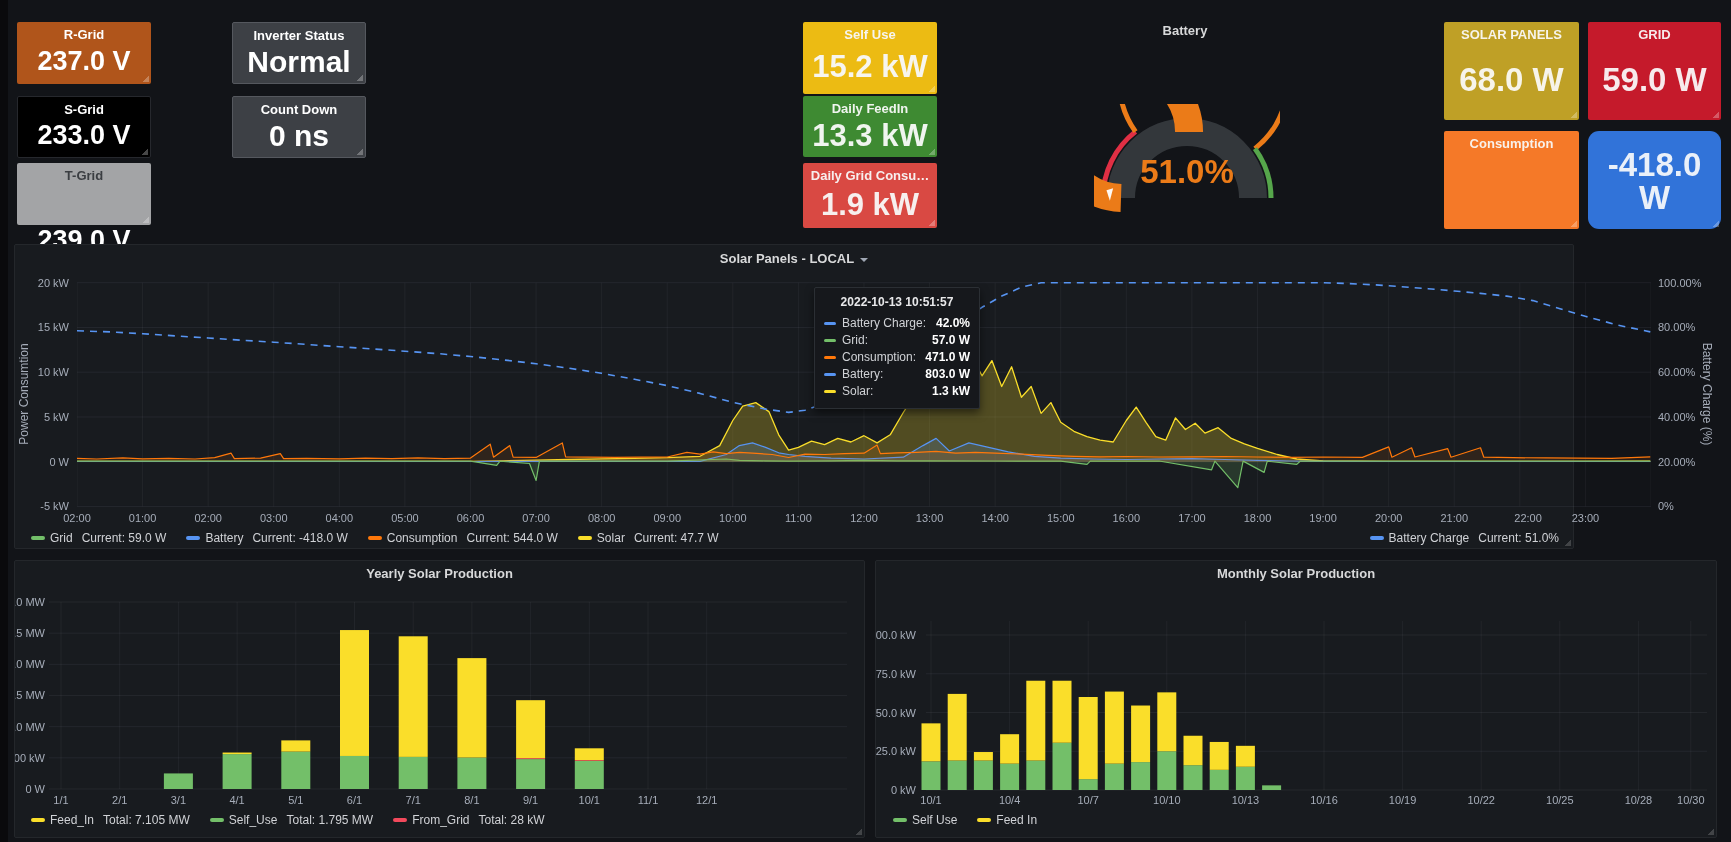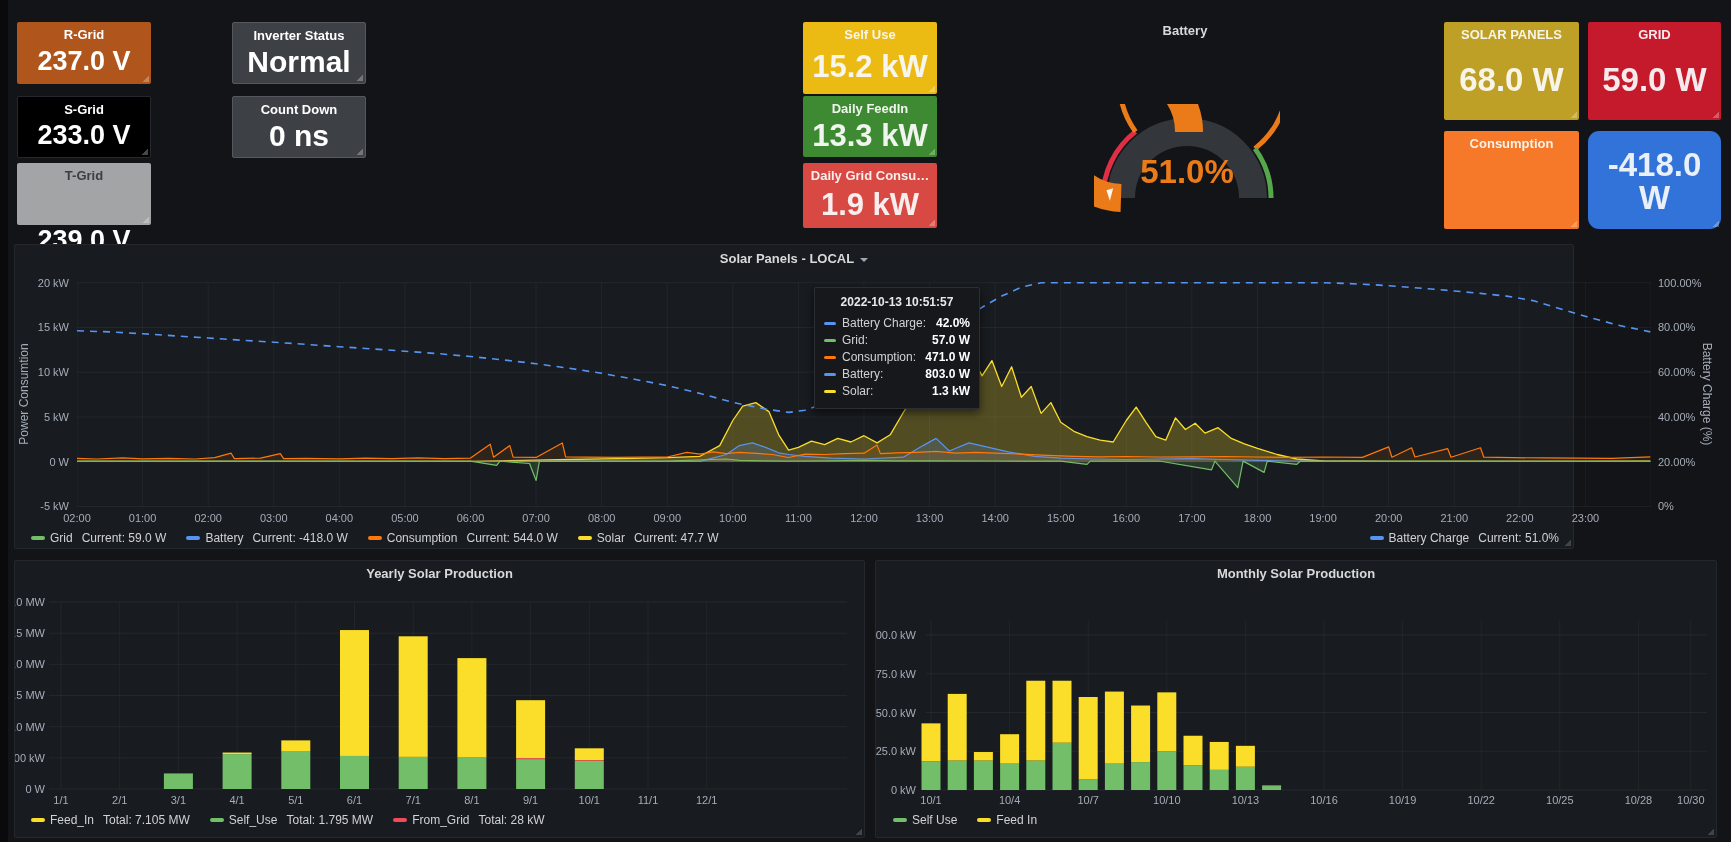--- a/index.html
+++ b/index.html
@@ -243,21 +243,21 @@
         <div class="tick tick-c" style="width: 44px; top: 266px; left: 826.996px;">12:00</div>
         <div class="tick tick-c" style="width: 44px; top: 266px; left: 892.579px;">13:00</div>
         <div class="tick tick-c" style="width: 44px; top: 266px; left: 958.162px;">14:00</div>
         <div class="tick tick-c" style="width: 44px; top: 266px; left: 1023.74px;">15:00</div>
         <div class="tick tick-c" style="width: 44px; top: 266px; left: 1089.33px;">16:00</div>
         <div class="tick tick-c" style="width: 44px; top: 266px; left: 1154.91px;">17:00</div>
         <div class="tick tick-c" style="width: 44px; top: 266px; left: 1220.49px;">18:00</div>
         <div class="tick tick-c" style="width: 44px; top: 266px; left: 1286.08px;">19:00</div>
         <div class="tick tick-c" style="width: 44px; top: 266px; left: 1351.66px;">20:00</div>
         <div class="tick tick-c" style="width: 44px; top: 266px; left: 1417.24px;">21:00</div>
-        <div class="tick tick-c" style="width: 44px; top: 266px; left: 1482.83px;">22:00</div>
+        <div class="tick tick-c" style="width: 44px; top: 266px; left: 1482.83px; text-align: right;">22:00</div>
         <div class="tick tick-c" style="width: 44px; top: 266px; left: 1548.41px;">23:00</div>
       </div>
     <div class="chart-legend" id="main-legend">
         <div class="legend-item">
           <div class="legend-dash" style="background: rgb(115, 191, 105);"></div>
           <div class="" style="display: inline;">Grid</div>
           <div class="legend-val">Current: 59.0 W</div>
         </div>
         <div class="legend-item">
           <div class="legend-dash" style="background: rgb(87, 148, 242);"></div>

